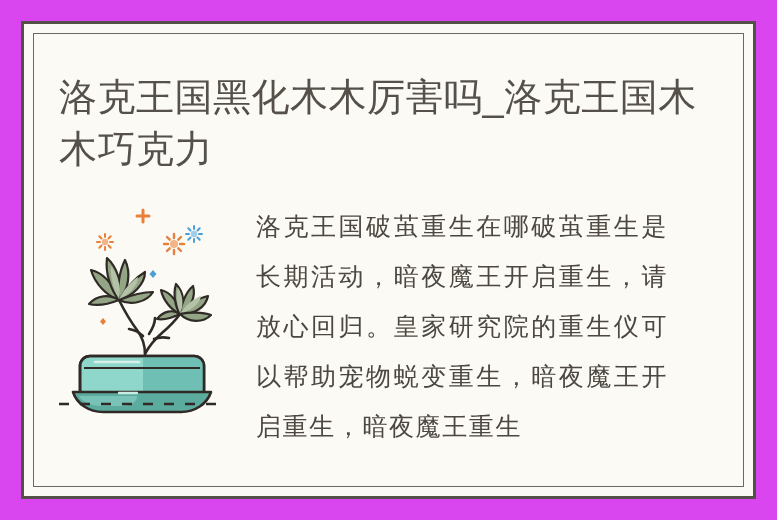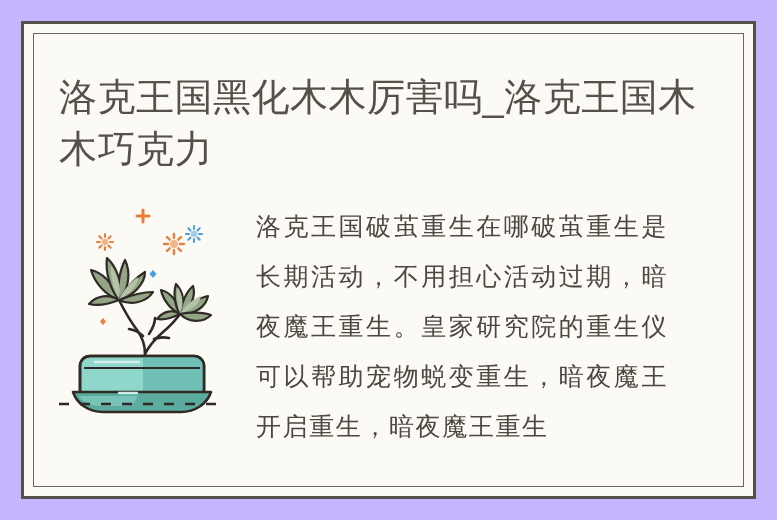--- a/index.html
+++ b/index.html
@@ -13,21 +13,21 @@
     font-family: "Liberation Sans", "DejaVu Sans", sans-serif;
     overflow: hidden;
   }
 
   
   #page {
     position: absolute;
     left: 0; top: 0;
     width: 777px;
     height: 520px;
-    background: #c4b5fd;
+    background: #d946ef;
   }
   #outer-frame {
     position: absolute;
     left: 21px;  top: 21px;
     width: 735px; height: 478px;
     border: 3px solid #55504a;
     box-sizing: border-box;
     background: #fbfaf5;
   }
   #inner-frame {
@@ -206,17 +206,17 @@
             <path d="M20 200 h58 c0 6, -6 10, -14 10 h-22 c-10 0, -19 -4, -22 -10 z" fill="#8fd6cb" opacity="0.55"></path>
             <path d="M60 197 h18" stroke="#c9ece5" stroke-width="2.4" stroke-linecap="round"></path>
           </g>
 
           <g>
             <path d="M0 208 h165" stroke="#2f2a26" stroke-width="2.4" stroke-dasharray="10 11" stroke-linecap="butt"></path>
           </g>
         </svg>
       </div>
 
-      <div id="body-text">洛克王国破茧重生在哪破茧重生是长期活动，不用担心活动过期，暗夜魔王重生。皇家研究院的重生仪可以帮助宠物蜕变重生，暗夜魔王开启重生，暗夜魔王重生</div>
+      <div id="body-text">洛克王国破茧重生在哪破茧重生是长期活动，暗夜魔王开启重生，请放心回归。皇家研究院的重生仪可以帮助宠物蜕变重生，暗夜魔王开启重生，暗夜魔王重生</div>
 
     </div>
   </div>
 </div>
 
 </body></html>

